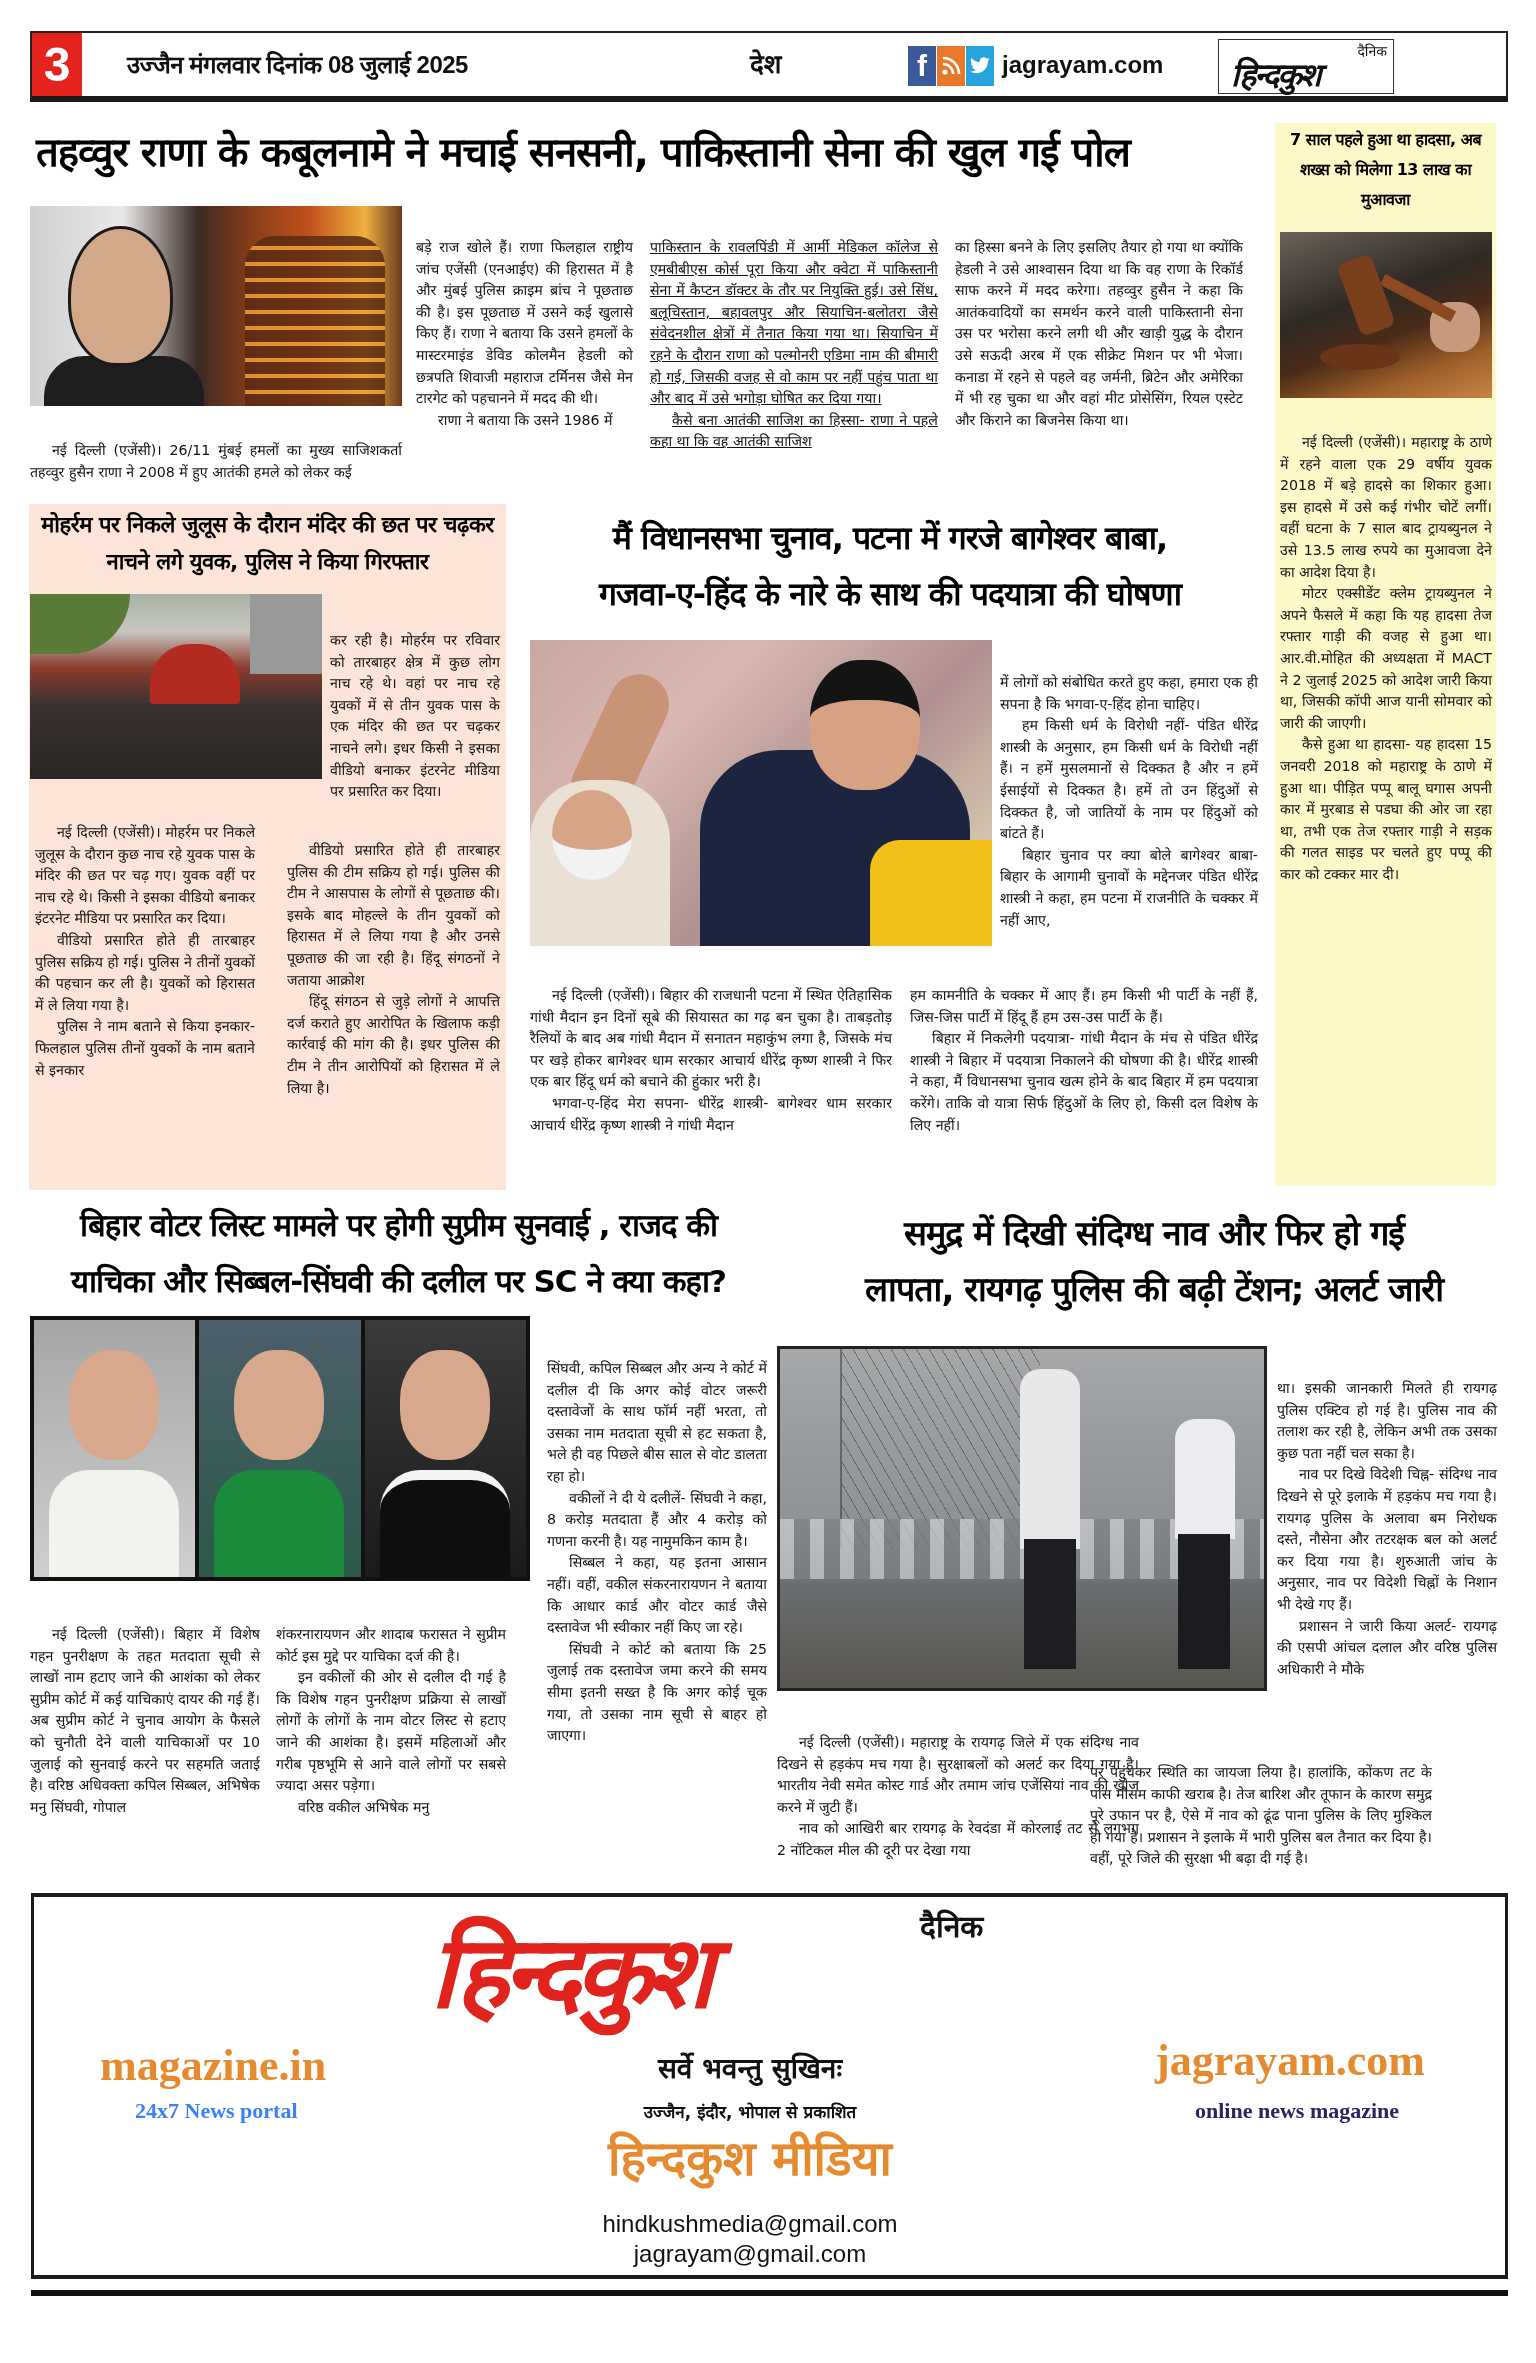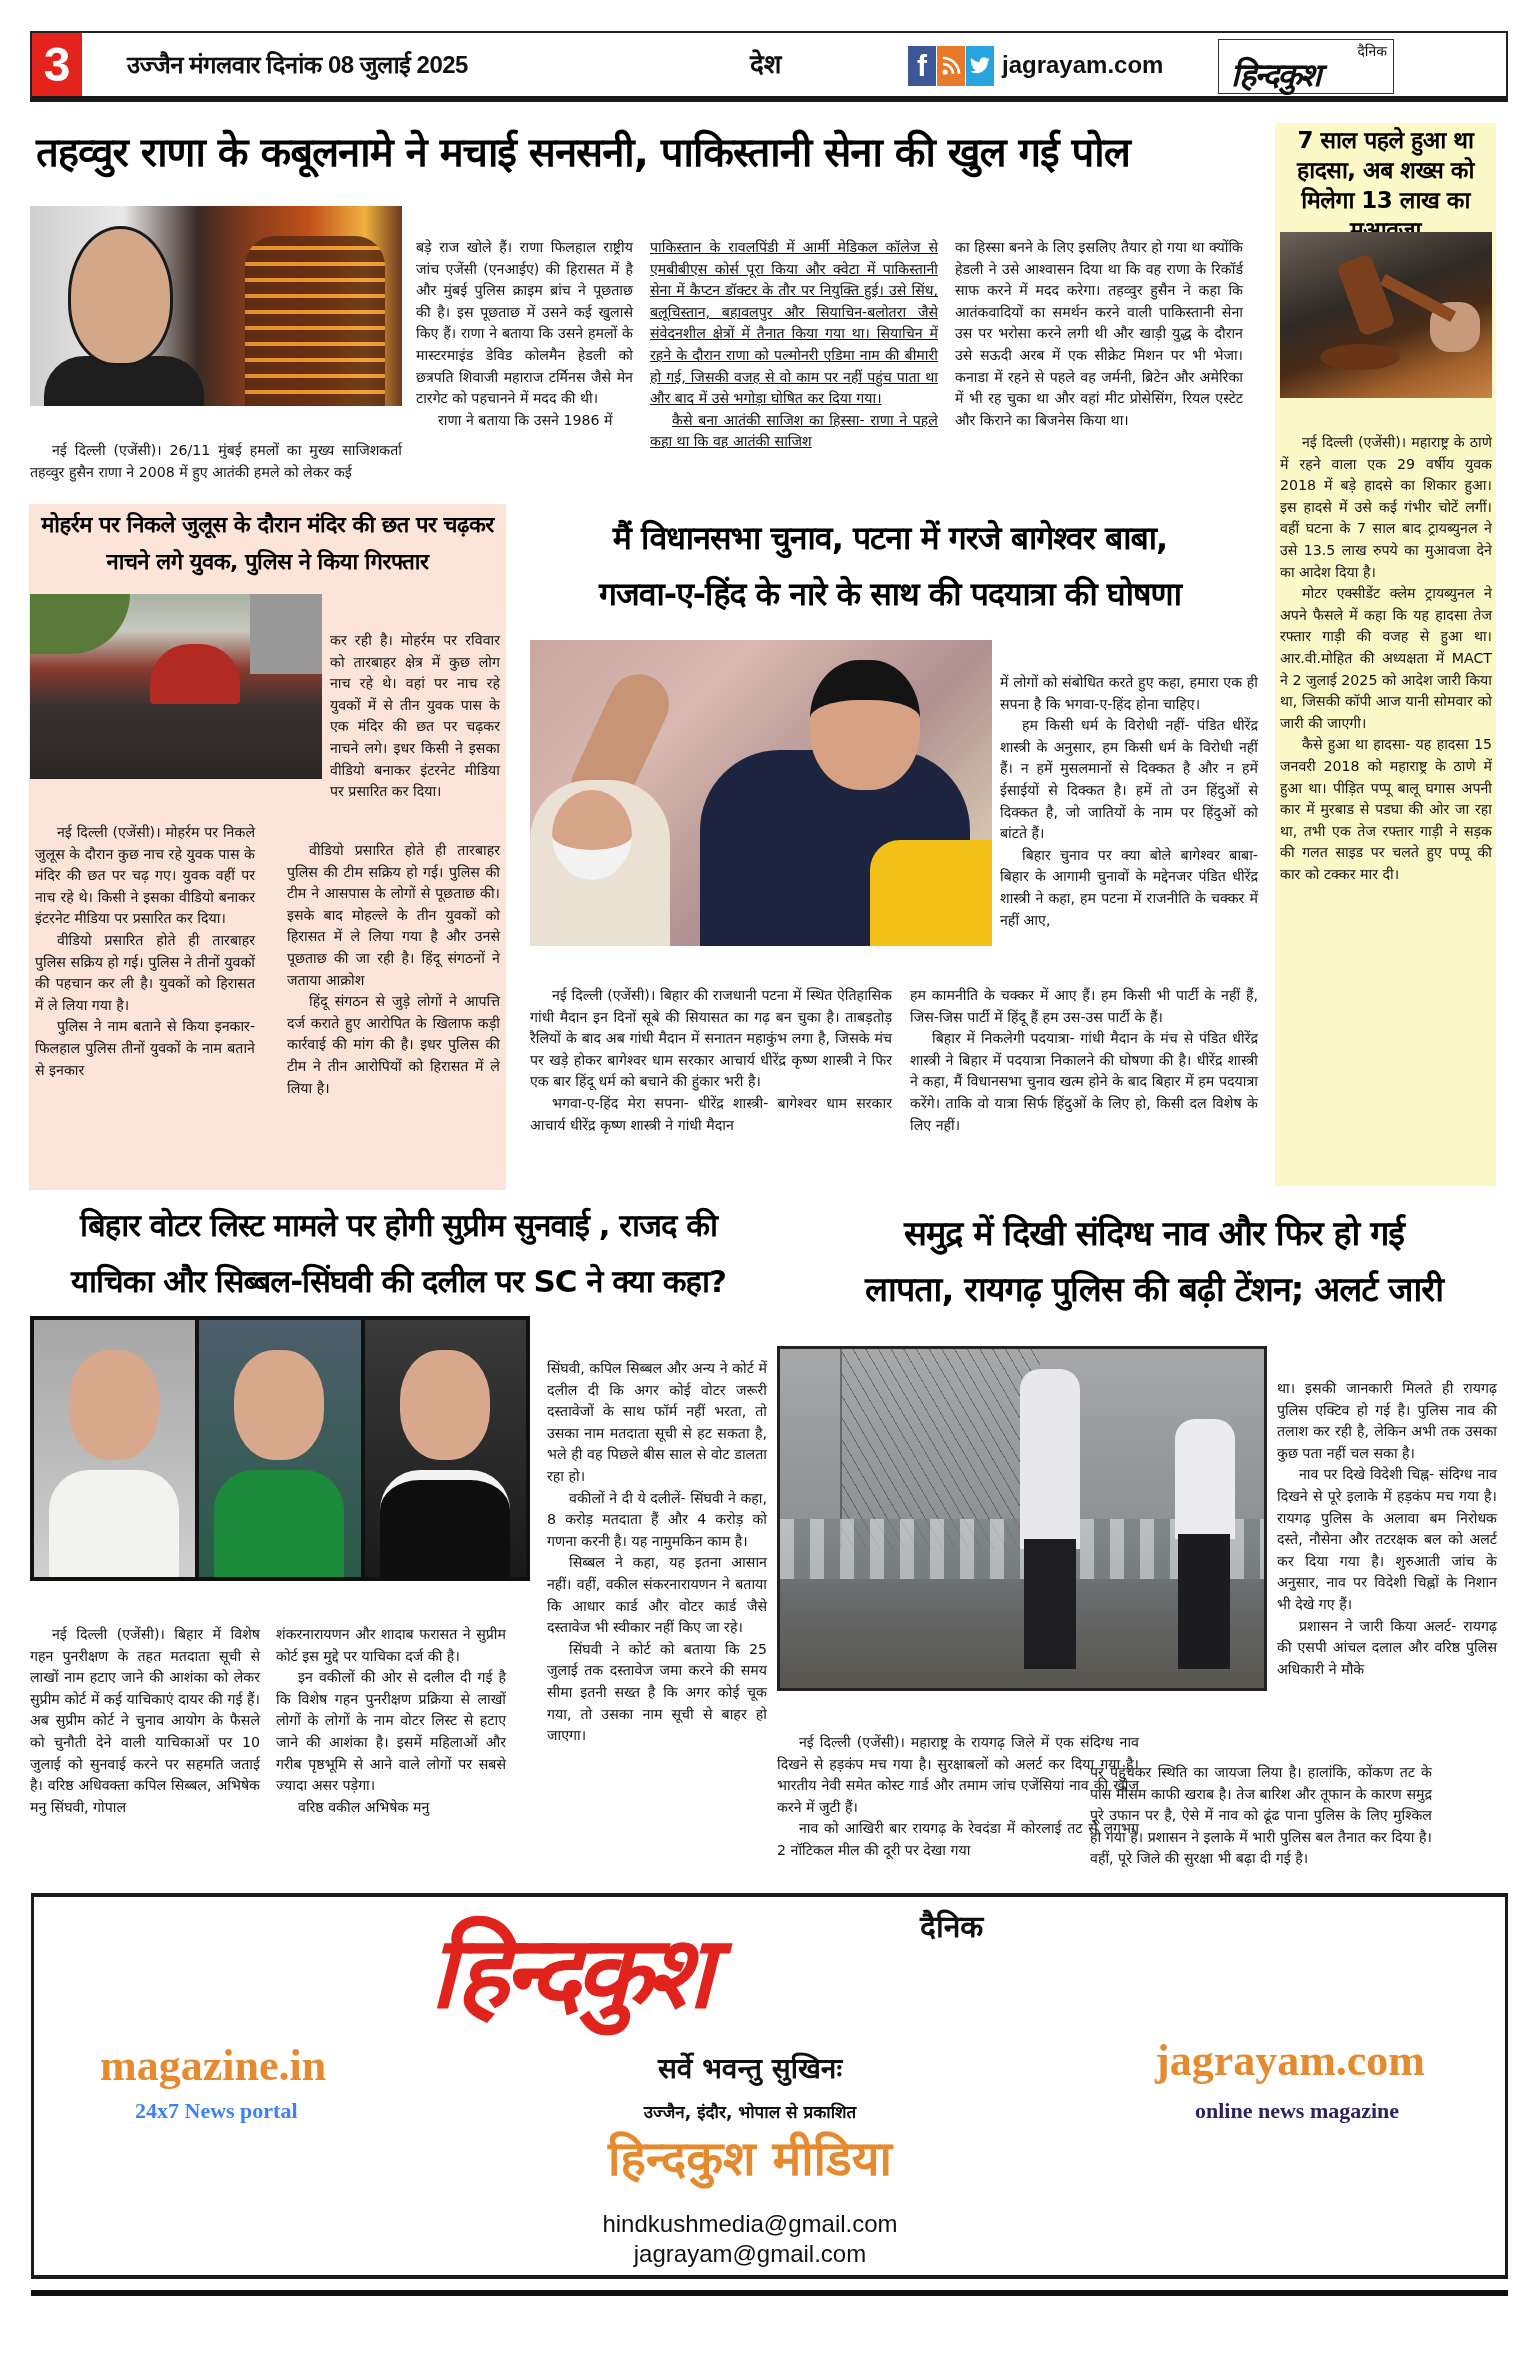--- a/index.html
+++ b/index.html
@@ -32,21 +32,21 @@
   #lead-photo .face { position:absolute; left:38px; top:20px; width:105px; height:140px; border-radius:50% 50% 45% 45%; background:#d2a889; border:3px solid #1a1a1a; }
   #lead-photo .shirt { position:absolute; left:14px; top:150px; width:160px; height:60px; background:#1e1e1e; border-radius: 40px 40px 0 0; }
   #lead-photo .building { position:absolute; left:215px; top:30px; width:140px; height:170px; background: repeating-linear-gradient(0deg, #5a2a12 0 12px, #f0a030 12px 16px); border-radius: 30px 30px 0 0; opacity:.85; }
   #lead-c1 { left: 30px; top: 408px; width: 372px; }
   #lead-c2 { left: 416px; top: 205px; width: 217px; }
   #lead-c3 { left: 650px; top: 205px; width: 288px; text-decoration: underline; }
   #lead-c4 { left: 955px; top: 205px; width: 288px; }
 
   
   #side-box { left: 1275px; top: 123px; width: 221px; height: 1063px; background: #fdf8c8; }
-  #side-headline { left: 1275px; top: 125px; width: 221px; font-size: 23px; line-height: 30px; text-align: center; letter-spacing: -0.5px; }
+  #side-headline { left: 1275px; top: 125px; width: 221px; font-size: 16px; line-height: 30px; text-align: center; letter-spacing: -0.5px; }
   #side-photo { left: 1280px; top: 232px; width: 212px; height: 166px; background: linear-gradient(160deg, #6b6258 0%, #2f2924 40%, #4a2c18 60%, #a0602a 80%, #c88445 100%); overflow:hidden; }
   #side-photo .gavel-head { position:absolute; left:68px; top:25px; width:36px; height:76px; background:#7a3f1c; border-radius:8px; transform: rotate(-20deg); }
   #side-photo .gavel-handle { position:absolute; left:98px; top:60px; width:80px; height:12px; background:#8b4a22; transform: rotate(28deg); }
   #side-photo .block { position:absolute; left:40px; top:112px; width:80px; height:26px; background:#6a3416; border-radius:50%; }
   #side-photo .hand { position:absolute; left:150px; top:70px; width:50px; height:50px; background:#c79a7e; border-radius:40%; }
   #side-text { left: 1280px; top: 400px; width: 212px; }
   #muh-bg { left: 29px; top: 504px; width: 477px; height: 686px; background: #fde4d8; }
   #muh-headline { left: 29px; top: 506px; width: 477px; font-size: 22px; line-height: 37px; text-align: center; letter-spacing: -0.5px; }
   #muh-photo { left: 30px; top: 594px; width: 292px; height: 185px; background: linear-gradient(180deg, #a9b2a4 0%, #c8c8c0 20%, #8a3b2c 40%, #3a3232 60%, #2a2623 100%); overflow:hidden; }
   #muh-photo .tazia { position:absolute; left:120px; top:50px; width:90px; height:60px; background:#b22a22; border-radius: 40px 40px 4px 4px; }

